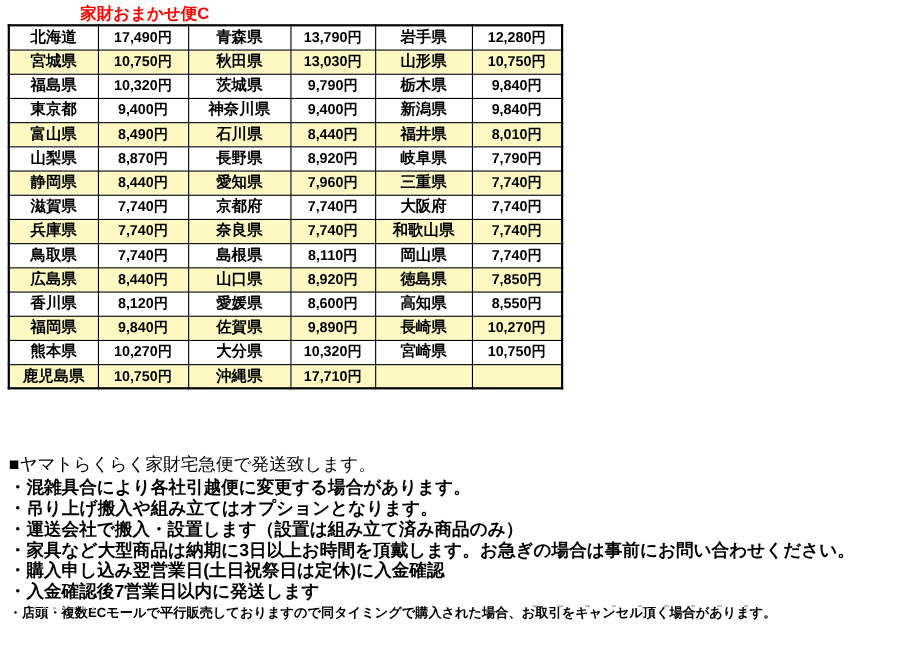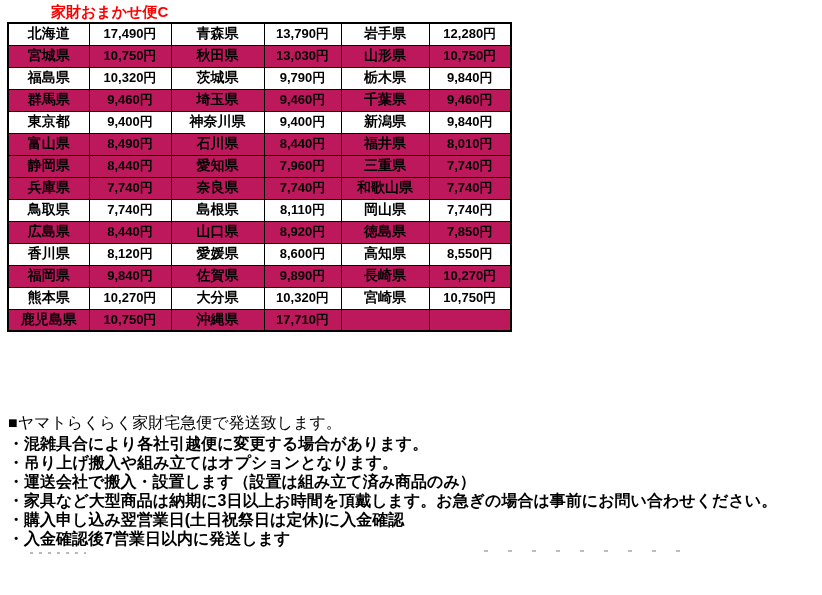--- a/index.html
+++ b/index.html
@@ -5,41 +5,41 @@
   * { margin:0; padding:0; box-sizing:border-box; }
   html,body { width:822px; height:595px; overflow:hidden; }
   body {
     position:relative;
     background:#ffffff;
     color:#000;
     font-family:"Liberation Sans","DejaVu Sans",sans-serif;
   }
 
   .title {
-    position:absolute; left:51px; top:3px;
+    position:absolute; left:73px; top:3px;
     font-size:15px; font-weight:bold; color:#ff0000;
     white-space:nowrap;
   }
 
   table.fee {
     position:absolute; left:7px; top:22px;
     border-collapse:collapse; table-layout:fixed;
     border:2px solid #000;
   }
   .fee td {
     border:1px solid #000;
     height:22px;
     text-align:center; vertical-align:middle;
     font-weight:bold;
     white-space:nowrap; overflow:hidden;
     background:#ffffff;
   }
   .fee td.pref  { font-size:14px; }
   .fee td.price { font-size:13px; font-family:Liberation Sans, sans-serif; }
-  .fee tr.alt td { background:#be185d; }
+  .fee tr.alt td { background:#fef9c3; }
 
   .notes { position:absolute; left:8px; top:413px; width:810px; }
   .notes-heading { font-size:16px; font-weight:normal; line-height:19px; white-space:nowrap; }
   .bullets { margin-top:2px; }
   .bullet  { font-size:16px; font-weight:bold; line-height:19px; white-space:nowrap; }
   .footnote { font-size:12px; font-weight:bold; line-height:14px; margin-top:2px; white-space:nowrap; }
 
   .artifact { position:absolute; height:2px; }
   .artifact.left  { left:30px;  top:552px; width:56px;
     background:repeating-linear-gradient(to right,#b8b8b8 0 3px,transparent 3px 9px); }
@@ -78,50 +78,58 @@
         <td class="price">10,750円</td>
       </tr>
       <tr>
         <td class="pref">福島県</td>
         <td class="price">10,320円</td>
         <td class="pref">茨城県</td>
         <td class="price">9,790円</td>
         <td class="pref">栃木県</td>
         <td class="price">9,840円</td>
       </tr>
-      <tr class="alt">
-        <td class="pref">群馬県</td>
-        <td class="price">9,460円</td>
-        <td class="pref">埼玉県</td>
-        <td class="price">9,460円</td>
-        <td class="pref">千葉県</td>
-        <td class="price">9,460円</td>
-      </tr>
       <tr>
         <td class="pref">東京都</td>
         <td class="price">9,400円</td>
         <td class="pref">神奈川県</td>
         <td class="price">9,400円</td>
         <td class="pref">新潟県</td>
         <td class="price">9,840円</td>
       </tr>
       <tr class="alt">
         <td class="pref">富山県</td>
         <td class="price">8,490円</td>
         <td class="pref">石川県</td>
         <td class="price">8,440円</td>
         <td class="pref">福井県</td>
         <td class="price">8,010円</td>
       </tr>
+      <tr>
+        <td class="pref">山梨県</td>
+        <td class="price">8,870円</td>
+        <td class="pref">長野県</td>
+        <td class="price">8,920円</td>
+        <td class="pref">岐阜県</td>
+        <td class="price">7,790円</td>
+      </tr>
       <tr class="alt">
         <td class="pref">静岡県</td>
         <td class="price">8,440円</td>
         <td class="pref">愛知県</td>
         <td class="price">7,960円</td>
         <td class="pref">三重県</td>
+        <td class="price">7,740円</td>
+      </tr>
+      <tr>
+        <td class="pref">滋賀県</td>
+        <td class="price">7,740円</td>
+        <td class="pref">京都府</td>
+        <td class="price">7,740円</td>
+        <td class="pref">大阪府</td>
         <td class="price">7,740円</td>
       </tr>
       <tr class="alt">
         <td class="pref">兵庫県</td>
         <td class="price">7,740円</td>
         <td class="pref">奈良県</td>
         <td class="price">7,740円</td>
         <td class="pref">和歌山県</td>
         <td class="price">7,740円</td>
       </tr>
@@ -179,16 +187,17 @@
 <div class="notes">
   <div class="notes-heading">■ヤマトらくらく家財宅急便で発送致します。</div>
   <div class="bullets">
     <div class="bullet">・混雑具合により各社引越便に変更する場合があります。</div>
     <div class="bullet">・吊り上げ搬入や組み立てはオプションとなります。</div>
     <div class="bullet">・運送会社で搬入・設置します（設置は組み立て済み商品のみ）</div>
     <div class="bullet">・家具など大型商品は納期に3日以上お時間を頂戴します。お急ぎの場合は事前にお問い合わせください。</div>
     <div class="bullet">・購入申し込み翌営業日(土日祝祭日は定休)に入金確認</div>
     <div class="bullet">・入金確認後7営業日以内に発送します</div>
   </div>
+  <div class="footnote">・店頭・複数ECモールで平行販売しておりますので同タイミングで購入された場合、お取引をキャンセル頂く場合があります。</div>
 </div>
 
 <div class="artifact left"></div>
 <div class="artifact right"></div>
 
 </body></html>

